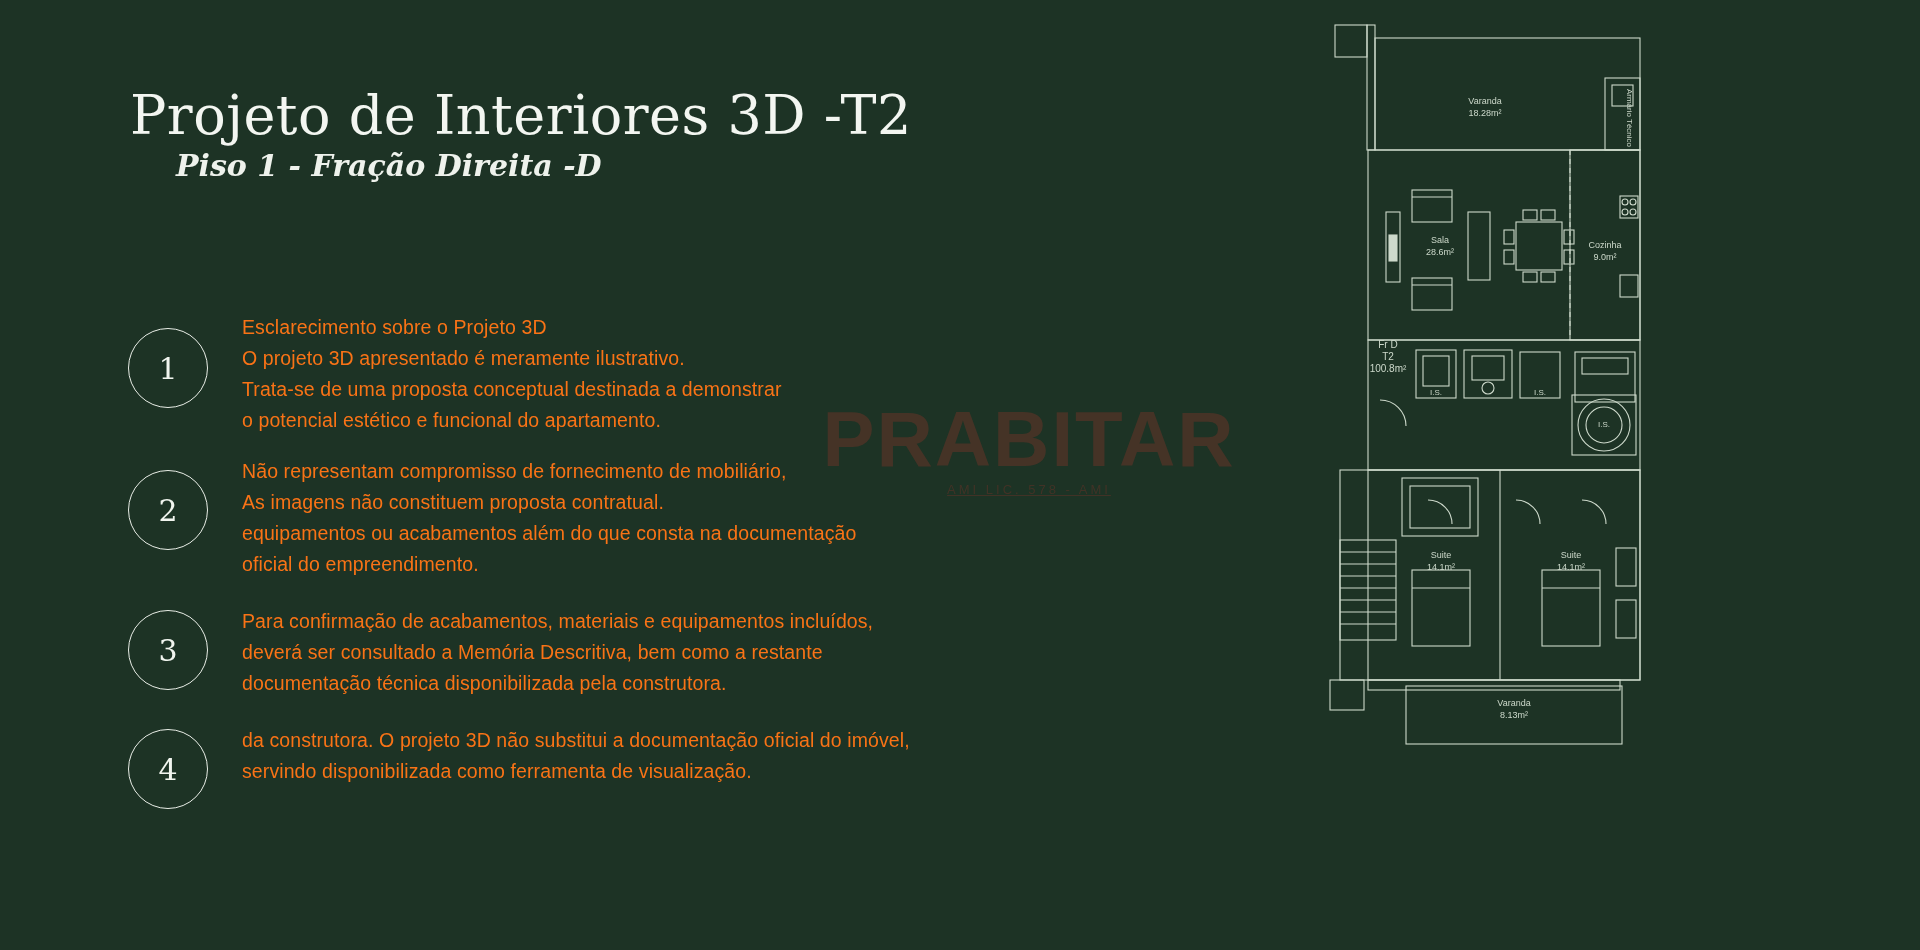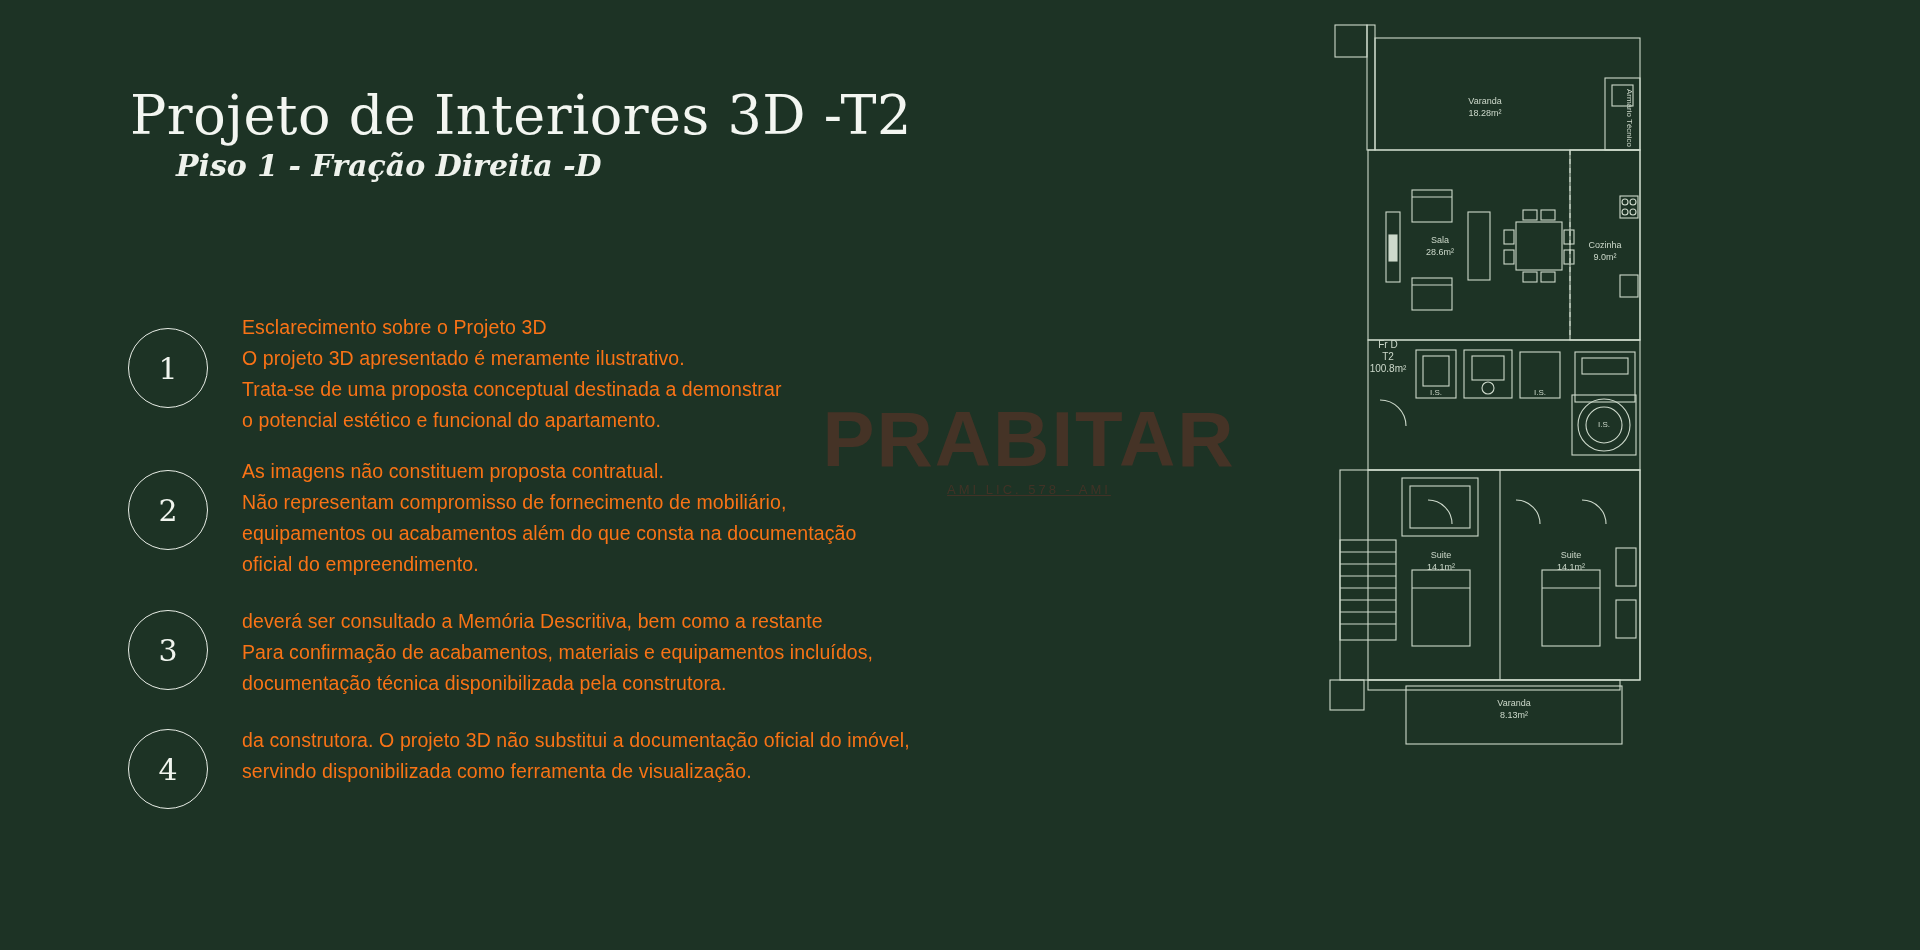--- a/index.html
+++ b/index.html
@@ -151,32 +151,32 @@
         <span class="line">Esclarecimento sobre o Projeto 3D</span>
         <span class="line">O projeto 3D apresentado é meramente ilustrativo.</span>
         <span class="line">Trata-se de uma proposta conceptual destinada a demonstrar</span>
         <span class="line">o potencial estético e funcional do apartamento.</span>
       </div>
     </div>
 
     <div class="note n2">
       <div class="note-num">2</div>
       <div class="note-body">
+        <span class="line">Não representam compromisso de fornecimento de mobiliário,</span>
         <span class="line">As imagens não constituem proposta contratual.</span>
-        <span class="line">Não representam compromisso de fornecimento de mobiliário,</span>
         <span class="line">equipamentos ou acabamentos além do que consta na documentação</span>
         <span class="line">oficial do empreendimento.</span>
       </div>
     </div>
 
     <div class="note n3">
       <div class="note-num">3</div>
       <div class="note-body">
+        <span class="line">Para confirmação de acabamentos, materiais e equipamentos incluídos,</span>
         <span class="line">deverá ser consultado a Memória Descritiva, bem como a restante</span>
-        <span class="line">Para confirmação de acabamentos, materiais e equipamentos incluídos,</span>
         <span class="line">documentação técnica disponibilizada pela construtora.</span>
       </div>
     </div>
 
     <div class="note n4">
       <div class="note-num">4</div>
       <div class="note-body">
         <span class="line">da construtora. O projeto 3D não substitui a documentação oficial do imóvel,</span>
         <span class="line">servindo disponibilizada como ferramenta de visualização.</span>
       </div>

